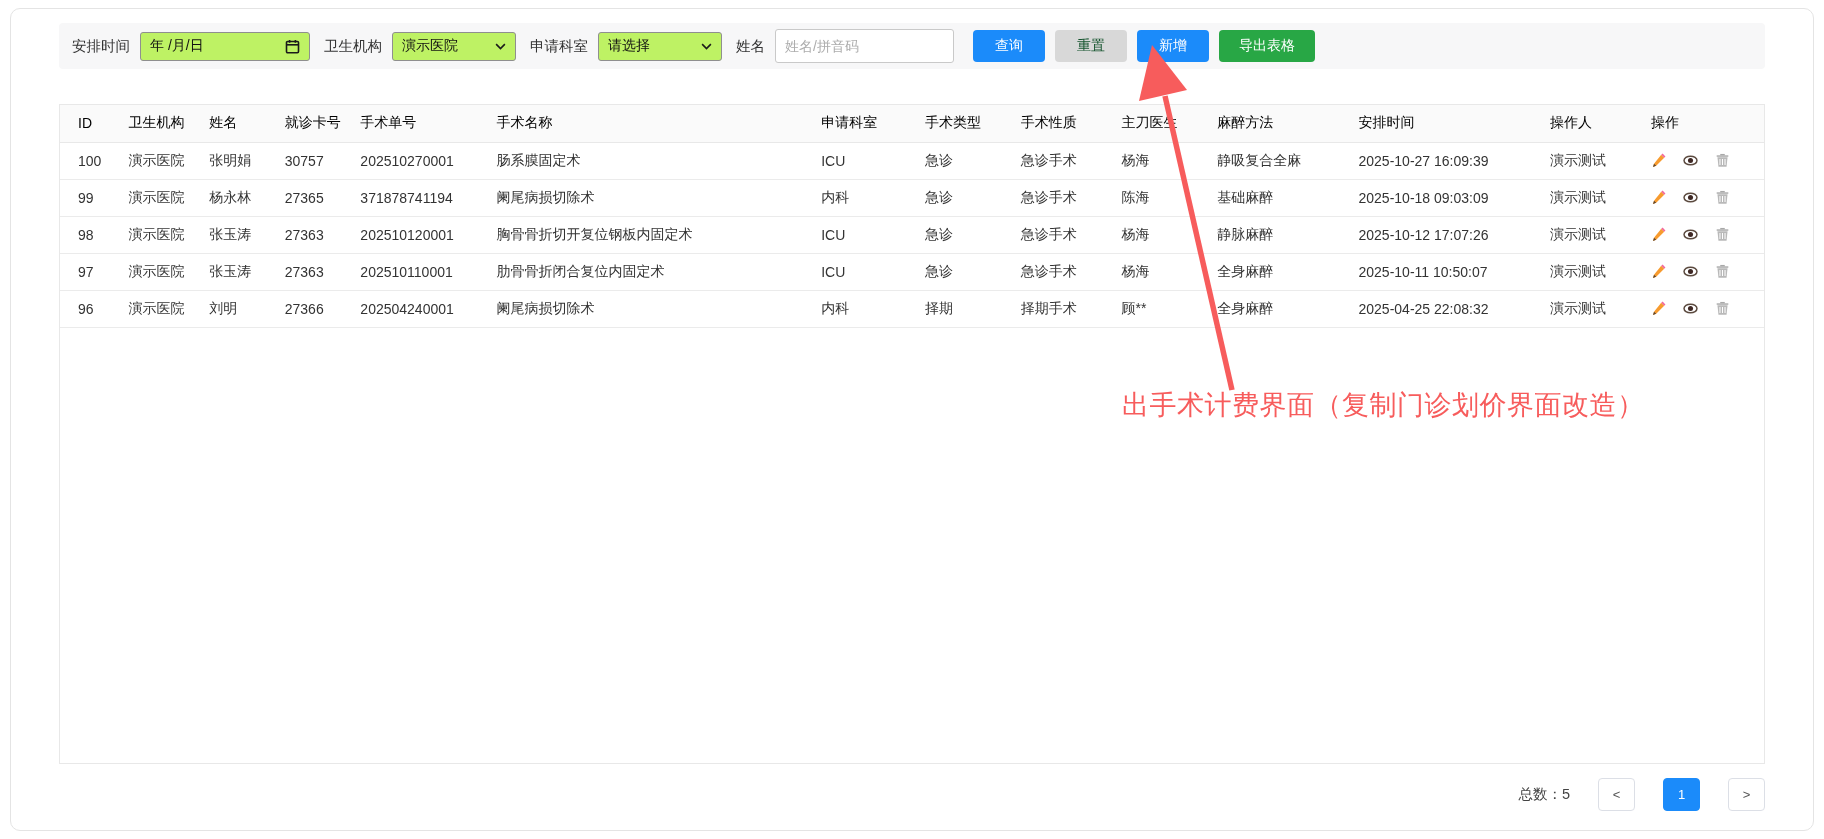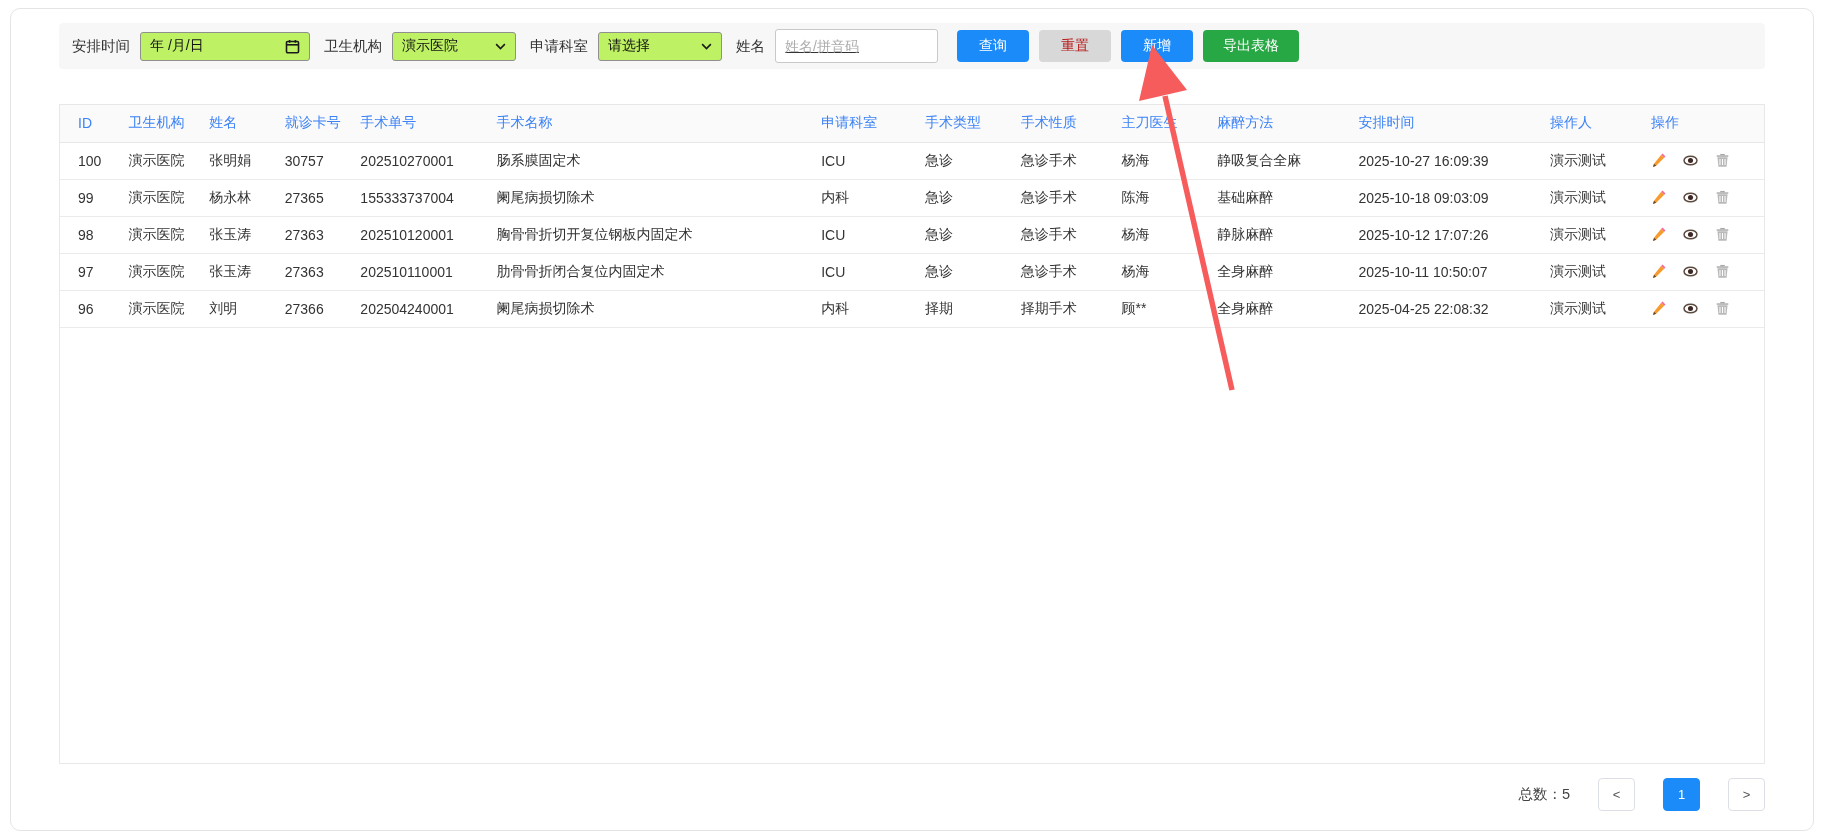--- a/index.html
+++ b/index.html
@@ -10,37 +10,37 @@
 
   
   .filter-bar { height:46px; background:#f7f7f8; border-radius:4px;
     display:flex; align-items:center; padding:0 13px; font-size:14.5px; }
   .flabel { color:#333; white-space:nowrap; }
   .ctrl { background:#bef264; border:1px solid #8f8f8f; border-radius:3px; height:29px;
     display:flex; align-items:center; justify-content:space-between; padding:0 9px;
     font-size:14px; color:#111; cursor:default; }
   .date-input { width:170px; margin:0 14px 0 10px; }
   .select { width:124px; margin:0 14px 0 10px; }
-  .name-input { width:163px; height:29px; margin:0 9px 0 10px; border:1px solid #c9c9c9;
+  .name-input { width:179px; height:29px; margin:0 9px 0 10px; border:1px solid #c9c9c9;
     border-radius:3px; padding:16px 9px; font-size:14px; color:#333;
-    font-family:"Liberation Sans","DejaVu Sans",sans-serif;text-decoration:underline; }
+    font-family:"Liberation Sans","DejaVu Sans",sans-serif; }
   .name-input::placeholder { color:#adadad; }
   .btn { height:32px; min-width:72px; border:none; border-radius:4px; font-size:14px;
     cursor:pointer; margin-left:10px; padding:0 20px; white-space:nowrap;
     font-family:"Liberation Sans","DejaVu Sans",sans-serif; }
   .btn-blue { background:#1b8bfa; color:#fff; }
-  .btn-gray { background:#d8d8d8; color:#b91c1c; }
+  .btn-gray { background:#d8d8d8; color:#14532d; }
   .btn-green { background:#28a745; color:#fff; }
   .icon-wrap { display:inline-flex; align-items:center; }
 
   
   .table-wrap { margin-top:35px; height:660px; border:1px solid #e8e8e8; overflow:hidden; }
   table { width:100%; border-collapse:collapse; table-layout:fixed; font-size:14px; }
   thead th { background:#fafafa; font-weight:normal; text-align:left; height:37px;
-    padding:0 8px; border-bottom:1px solid #e8e8e8; color:#3b82f6; }
+    padding:0 8px; border-bottom:1px solid #e8e8e8; color:#000000; }
   tbody td { height:37px; padding:0 8px; border-bottom:1px solid #ebebeb; color:#333;
     white-space:nowrap; overflow:hidden; }
   thead th:first-child, tbody td:first-child { padding-left:18px; }
   .op-cell { display:flex; align-items:center; gap:17px; height:37px; }
   .op-icon { display:inline-flex; cursor:pointer; }
   .op-icon svg { width:15px; height:15px; }
 
   
   .pager { display:flex; justify-content:flex-end; align-items:center; gap:28px;
     margin-top:14px; font-size:14.5px; color:#444; }
@@ -174,21 +174,21 @@
                   <path d="M5.3 6.4v6.4M8 6.4v6.4M10.7 6.4v6.4" stroke="#fff" stroke-width="1.1"></path>
                 </svg>
               </span>
             </td>
           </tr>
           <tr>
             <td>99</td>
             <td>演示医院</td>
             <td>杨永林</td>
             <td>27365</td>
-            <td>155333737004</td>
+            <td>371878741194</td>
             <td>阑尾病损切除术</td>
             <td>内科</td>
             <td>急诊</td>
             <td>急诊手术</td>
             <td>陈海</td>
             <td>基础麻醉</td>
             <td>2025-10-18 09:03:09</td>
             <td>演示测试</td>
             <td class="op-cell">
               <span class="op-icon">
@@ -341,14 +341,15 @@
     <div class="page-box">&gt;</div>
   </div>
 </div>
 
 <div class="overlay">
   <svg width="1824" height="839" viewBox="0 0 1824 839">
     <line x1="1232" y1="390" x2="1165" y2="96" stroke="#f75c5c" stroke-width="5.5"></line>
     <polygon points="1152,45 1187,90 1139,101" fill="#f75c5c"></polygon>
   </svg>
   <div class="anno-text">
+    <div>出手术计费界面（复制门诊划价界面改造）</div>
   </div>
 </div>
 
 </body></html>

